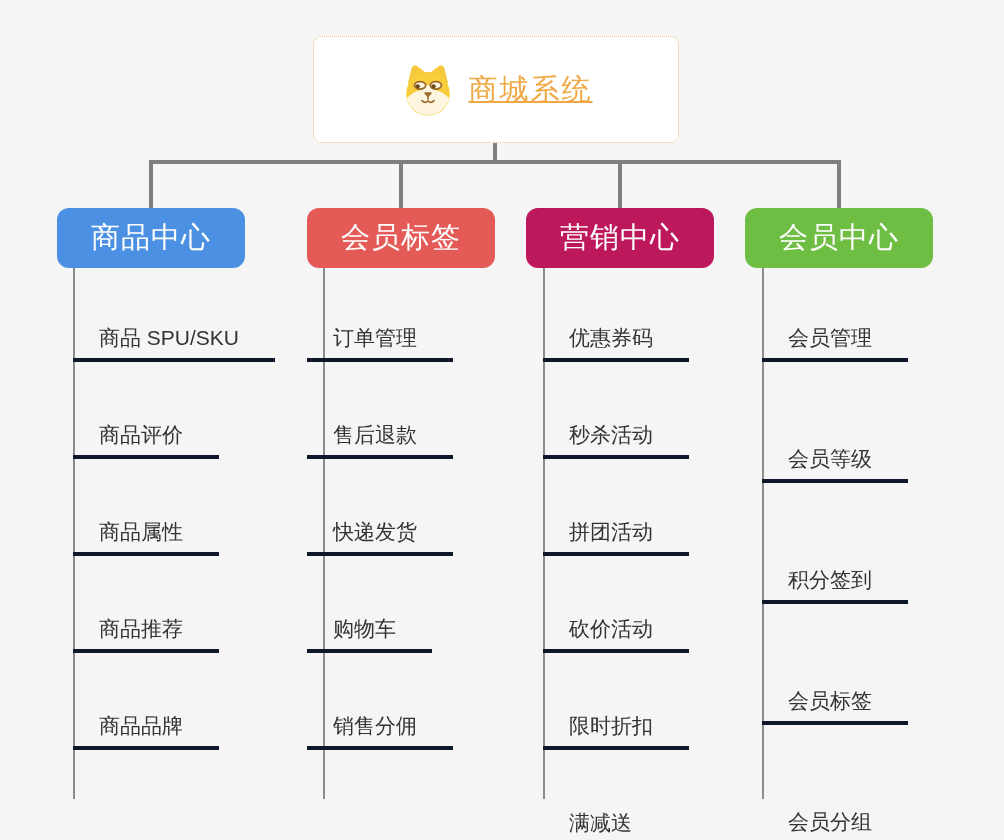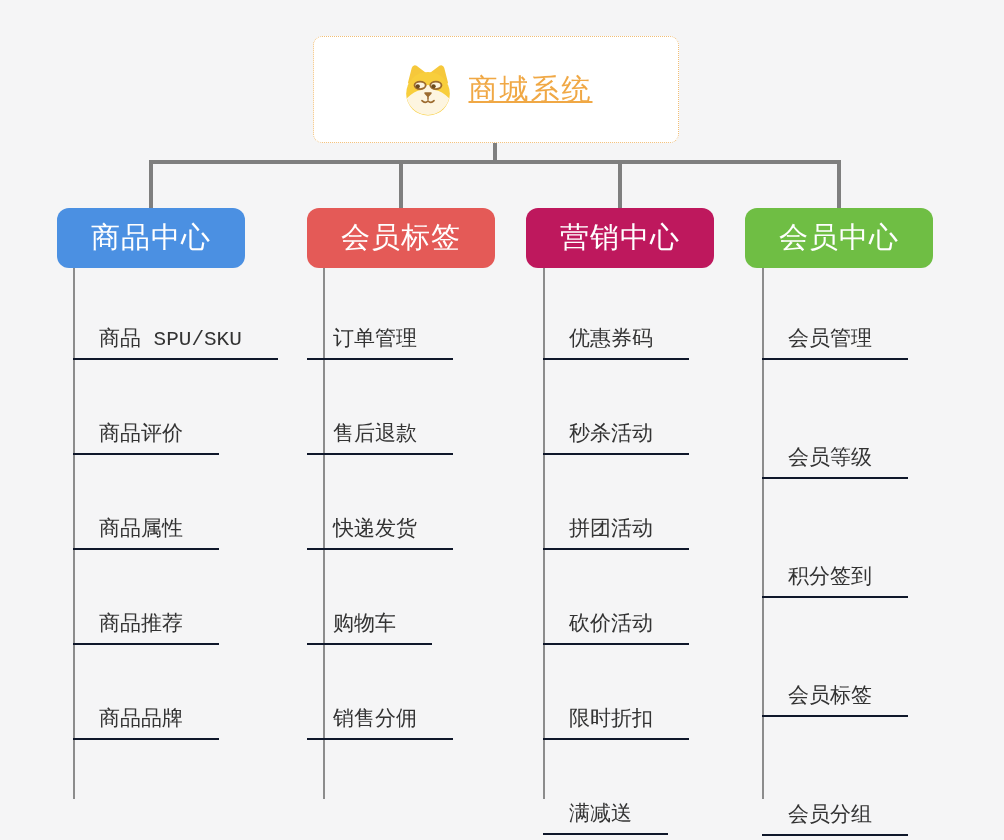--- a/index.html
+++ b/index.html
@@ -87,25 +87,24 @@
   .items-col-1 { left: 73px; }
   .items-col-2 { left: 307px; }
   .items-col-3 { left: 543px; }
   .items-col-4 { left: 762px; gap: 24px; }
 
   .child-item {
     height: 87px;
     display: flex;
     align-items: flex-end;
     padding: 0 36px 6px 26px;
-    border-bottom: 2px solid #0f172a;
+    border-bottom: 4px solid #0f172a;
     font-size: 21px;
     color: #333333;
     white-space: nowrap;
-    font-family: Liberation Mono, monospace;
   }
 </style>
 </head>
 <body>
 
 <div class="canvas">
 
   <div class="conn conn-root-drop"></div>
   <div class="conn conn-bus"></div>
   <div class="conn conn-drop-1"></div>

